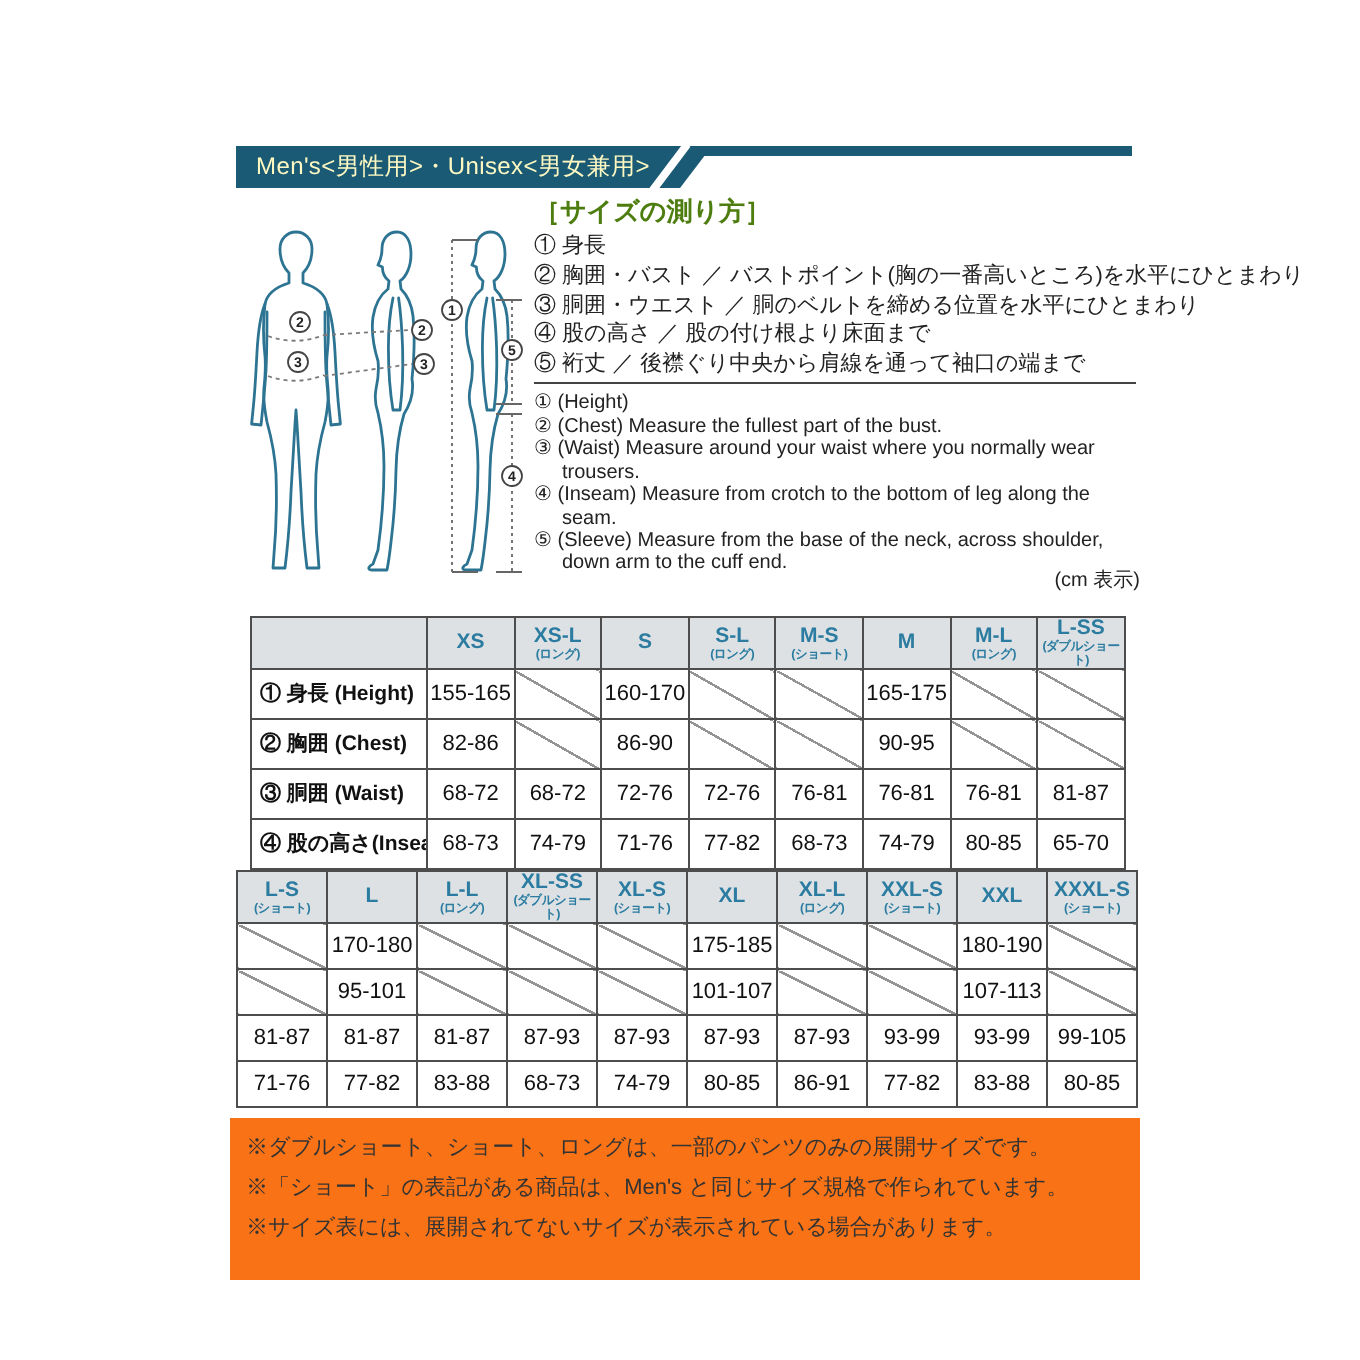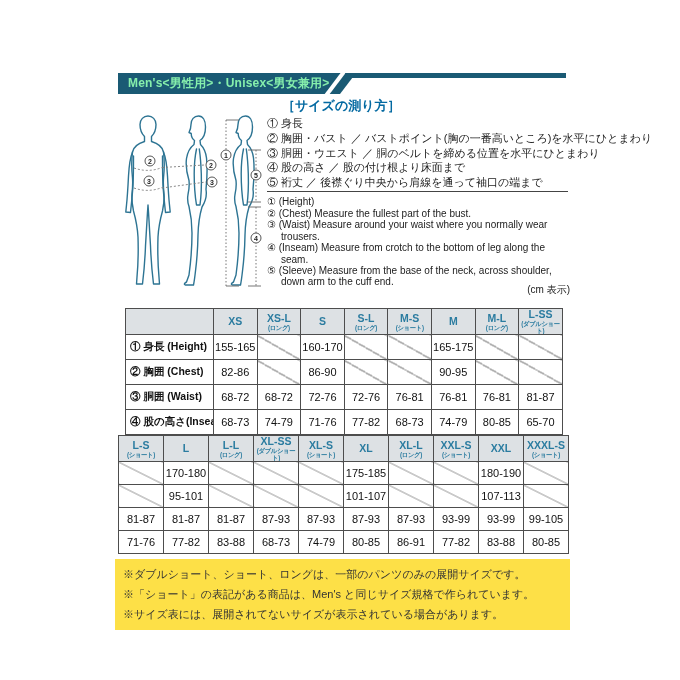--- a/index.html
+++ b/index.html
@@ -6,32 +6,32 @@
   body{
     width:680px;height:680px;background:#ffffff;position:relative;
     font-family:"Liberation Sans", sans-serif;
     -webkit-font-smoothing:antialiased;
   }
   .abs{position:absolute;}
 
   
   .banner-bar{left:118px;top:73px;width:448px;height:5px;background:#1a5a74;}
   .banner-tab{
-    left:118px;top:73px;width:238px;height:21px;background:#1a5a74;color:#86efac;
-    font-size:12px;font-weight:bold;line-height:21px;padding-left:10px;box-sizing:border-box;
+    left:118px;top:73px;width:238px;height:21px;background:#1a5a74;color:#fef9c3;
+    font-size:12px;font-weight:normal;line-height:21px;padding-left:10px;box-sizing:border-box;
     clip-path:polygon(0 0,100% 0,calc(100% - 16px) 100%,0 100%);
     letter-spacing:0.2px;
   }
   .banner-tab::after{
     content:"";position:absolute;right:20px;top:-4px;width:4px;height:32px;
     background:#fff;transform:rotate(37deg);
   }
 
   
-  .guide-title{left:282px;top:97px;font-size:13px;font-weight:bold;color:#0369a1;}
+  .guide-title{left:267px;top:97px;font-size:13px;font-weight:bold;color:#4d7c0f;}
   .jp-list{left:267px;top:116px;width:303px;font-size:11px;color:#222;}
   .jp-list .li{line-height:14.8px;white-space:nowrap;}
   .divider{left:267px;top:191px;width:301px;height:0;border-top:1px solid #444;}
   .en-list{left:267px;top:196px;width:305px;font-size:10px;color:#222;}
   .en-list .li{line-height:11.2px;padding-left:14px;text-indent:-14px;margin-bottom:0.5px;}
   .unit-note{left:450px;top:283px;width:120px;text-align:right;font-size:10px;color:#222;}
 
   
   .fig{left:113px;top:104px;}
 
@@ -48,22 +48,22 @@
       #949494 calc(50% + 0.6px), transparent calc(50% + 0.6px));
   }
   td.rowlabel{text-align:left;padding-left:4px;font-size:10.5px;font-weight:bold;color:#111;white-space:nowrap;}
   .t1{left:125px;top:308px;width:437px;}
   .t1 tr{height:25px;border-radius:10px;} .t1 tr.head{height:22px;}
   .t2{left:118px;top:435px;width:451px;}
   .t2 tr{height:23px;} .t2 tr.head{height:24px;}
 
   
   .notes{
-    left:115px;top:559px;width:455px;box-sizing:border-box;background:#fde047;
-    padding:5px 10px 6px 8px;font-size:11px;color:#333;
+    left:115px;top:559px;width:455px;box-sizing:border-box;background:#f97316;
+    padding:5px 10px 16px 8px;font-size:11px;color:#333;
   }
   .notes .li{line-height:20px;white-space:nowrap;}
 </style>
 </head>
 <body>
 
 <div class="abs banner-bar"></div>
 <div class="abs banner-tab">Men's&lt;男性用&gt;・Unisex&lt;男女兼用&gt;</div>
 
 <div class="abs guide-title">［サイズの測り方］</div>

